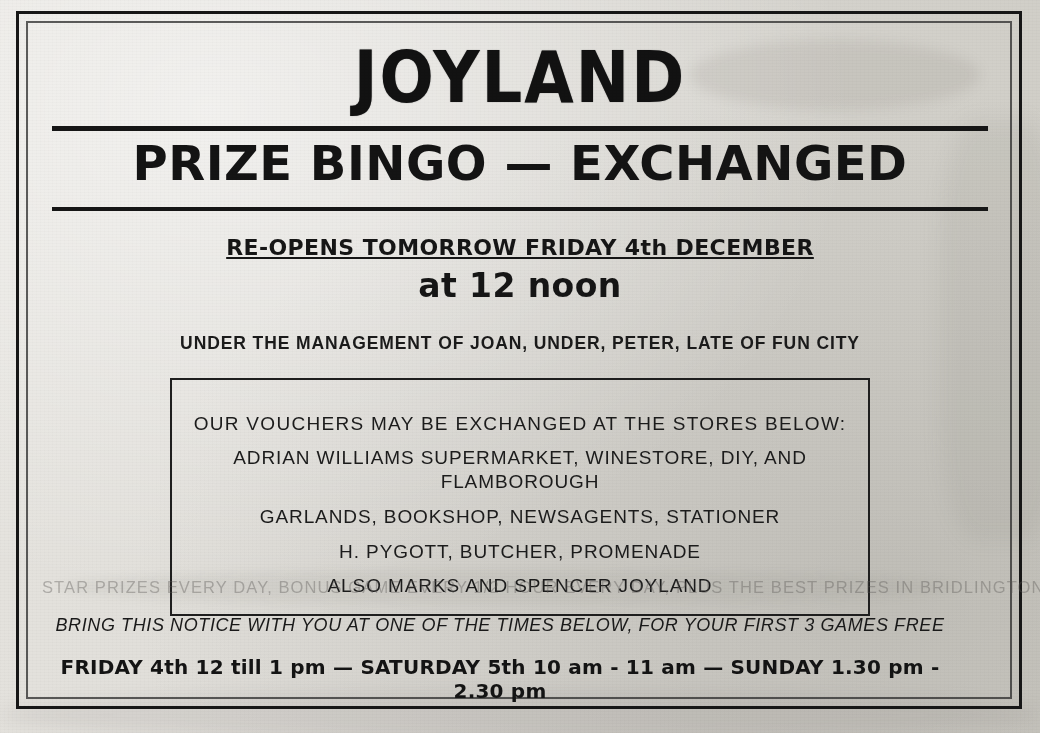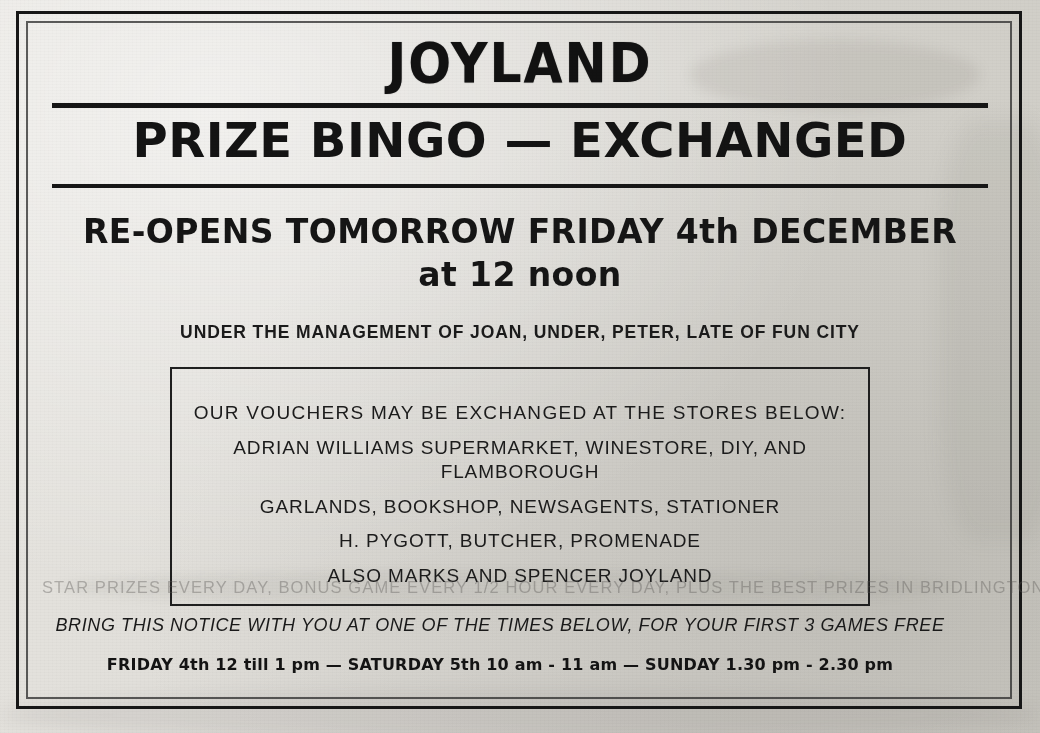--- a/index.html
+++ b/index.html
@@ -68,23 +68,23 @@
     height: 668px;
     box-sizing: border-box;
     text-align: center;
   }
 
   .headline {
     font-family: "DejaVu Sans", sans-serif;
     font-weight: bold;
     letter-spacing: 2px;
     color: #121212;
-    font-size: 56px;
+    font-size: 71px;
     line-height: 1.02;
-    margin-top: 8px;
+    margin-top: 16px;
     text-shadow: 0 0 1px rgba(0,0,0,0.5);
     font-stretch: condensed;
   }
 
   .rule {
     height: 5px;
     background: #161616;
     margin: 12px 12px 0 12px;
   }
   .rule.thin {
@@ -97,25 +97,26 @@
     color: #141414;
     font-size: 48px;
     letter-spacing: 0.5px;
     line-height: 1.12;
     padding: 6px 0 4px 0;
   }
 
   .reopen {
     font-family: "DejaVu Sans", sans-serif;
     font-weight: bold;
-    font-size: 33px;
+    font-size: 22px;
     letter-spacing: 0.4px;
     color: #161616;
     margin-top: 24px;
     line-height: 1.2;
+    text-decoration: underline;
   }
   .reopen-2 {
     font-family: "DejaVu Sans", sans-serif;
     font-weight: bold;
     font-size: 33px;
     letter-spacing: 0.4px;
     color: #161616;
     margin-top: 4px;
   }
 
@@ -174,21 +175,21 @@
   }
 
   #times-line {
     position: absolute;
     left: 42px;
     top: 655px;
     width: 916px;
     text-align: center;
     font-family: "DejaVu Sans", sans-serif;
     font-weight: bold;
-    font-size: 16px;
+    font-size: 20px;
     letter-spacing: 0.2px;
     color: #141414;
   }
 
   
   .blotch {
     position: absolute;
     border-radius: 50%;
     pointer-events: none;
   }

